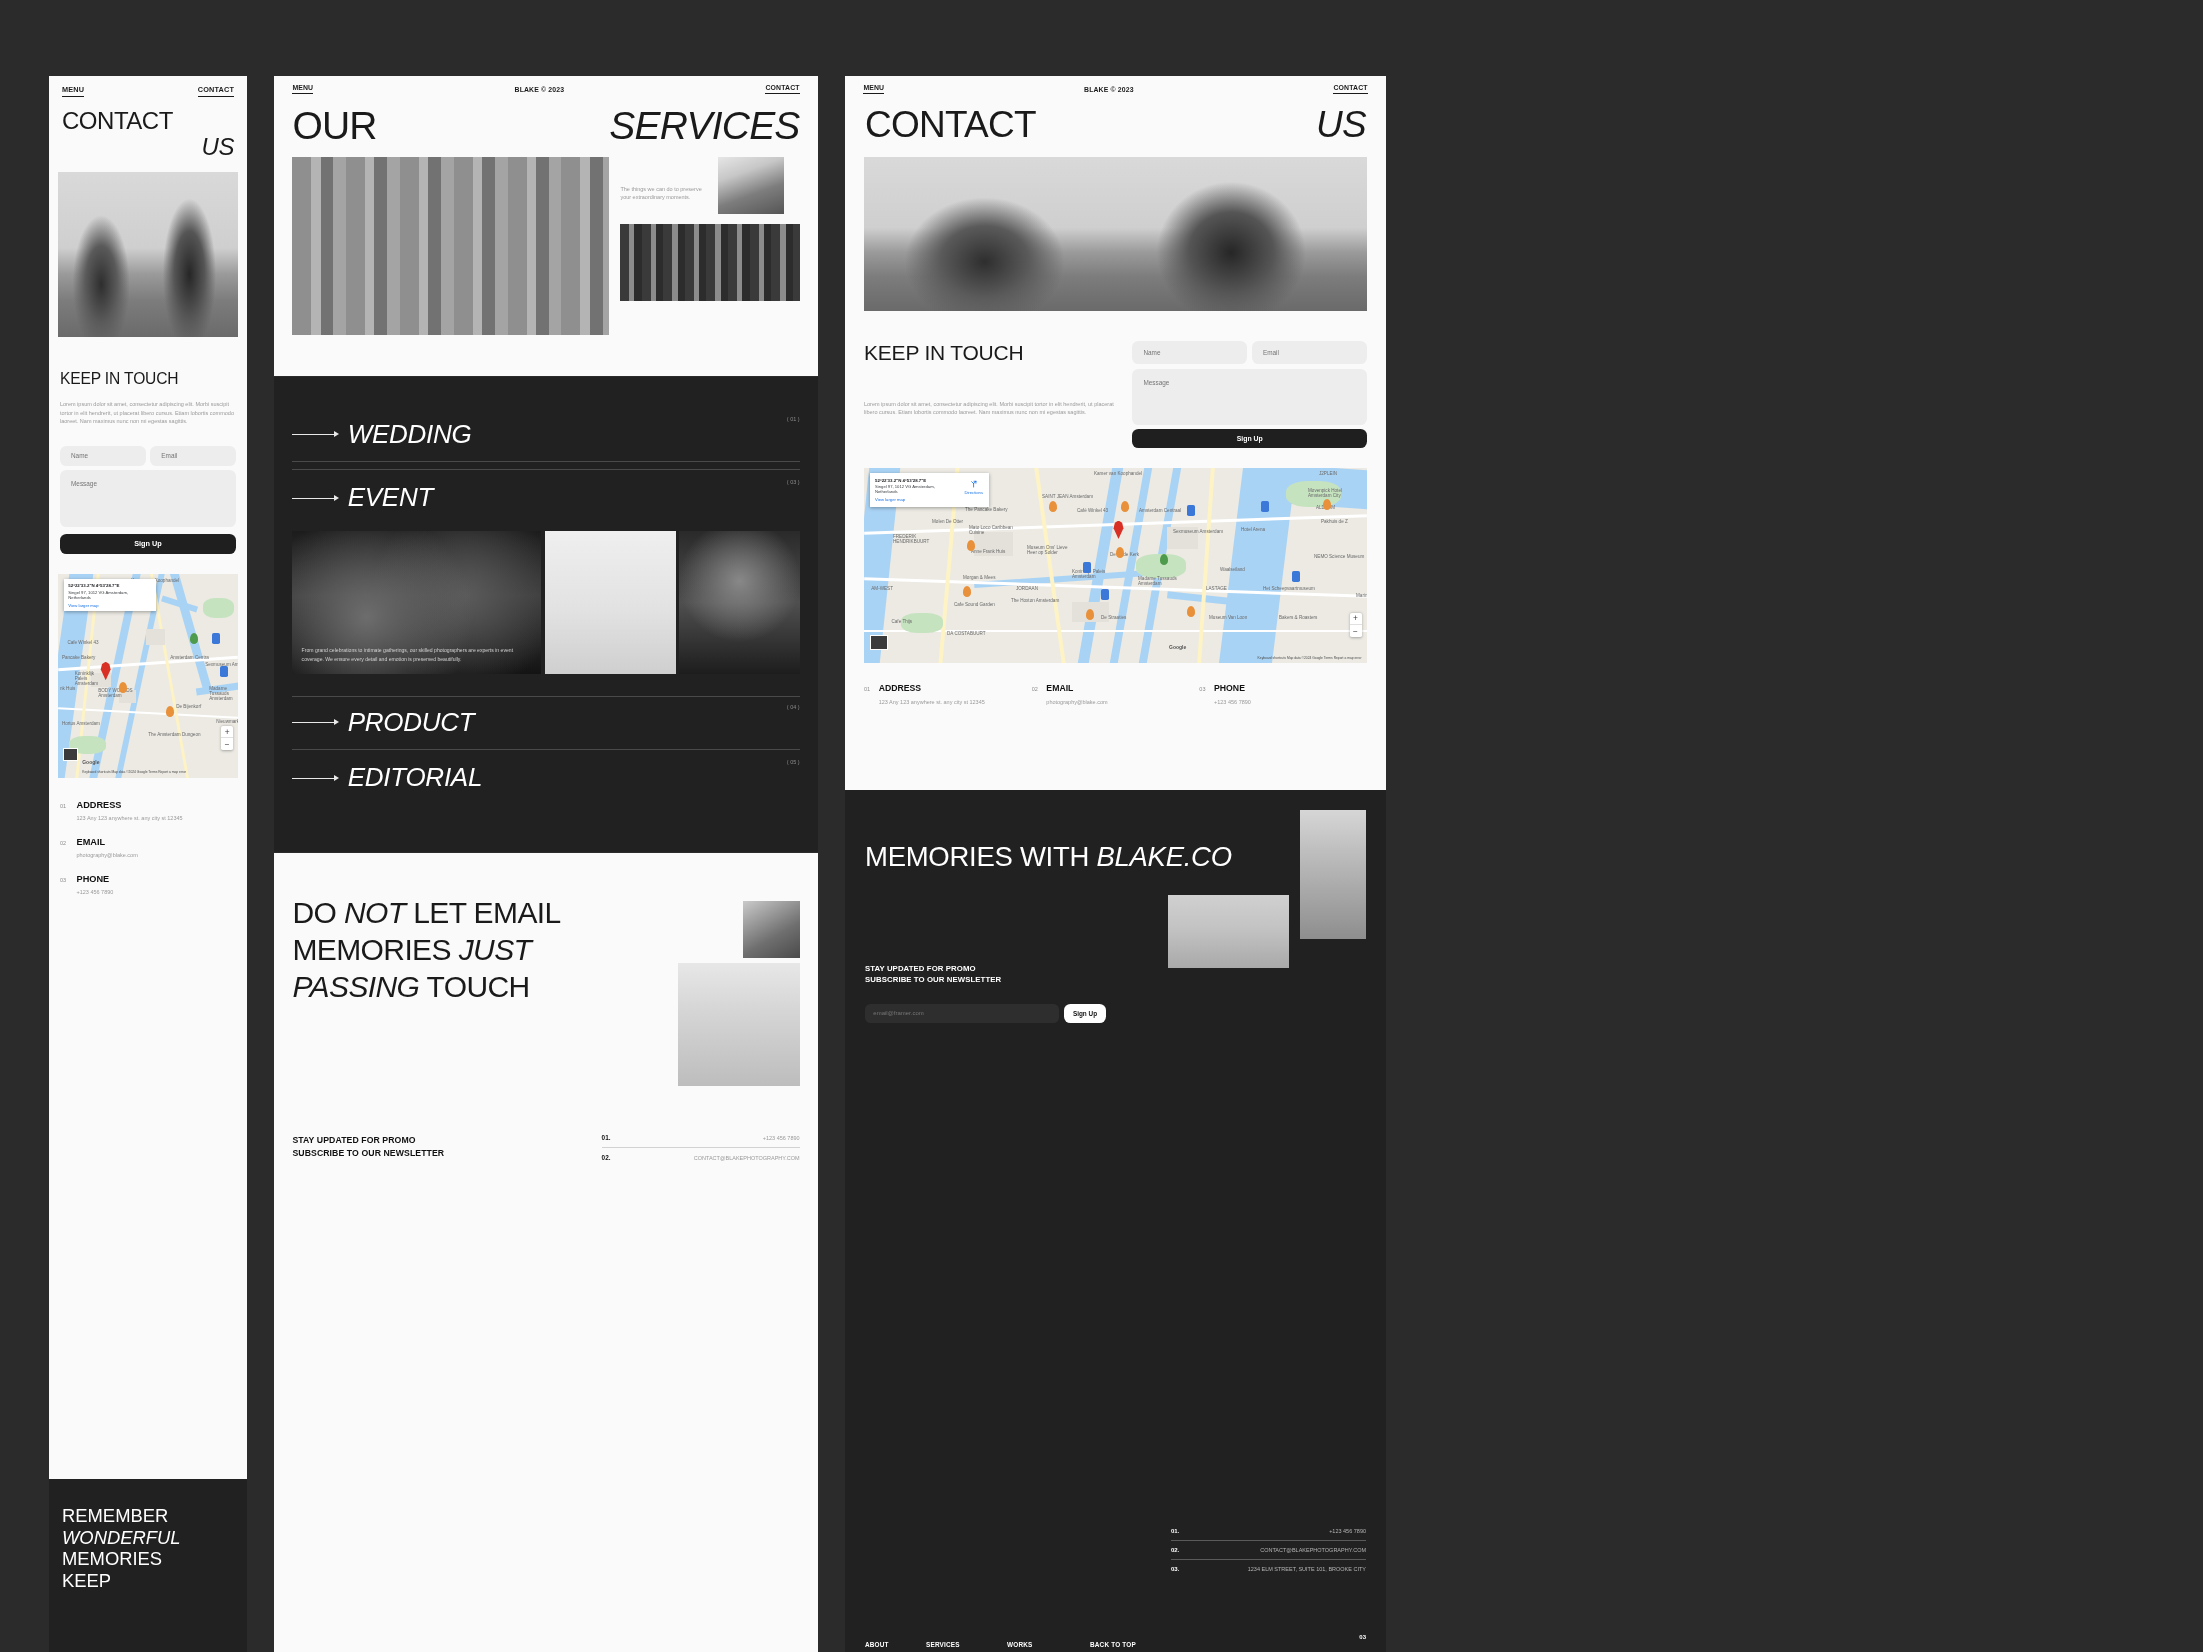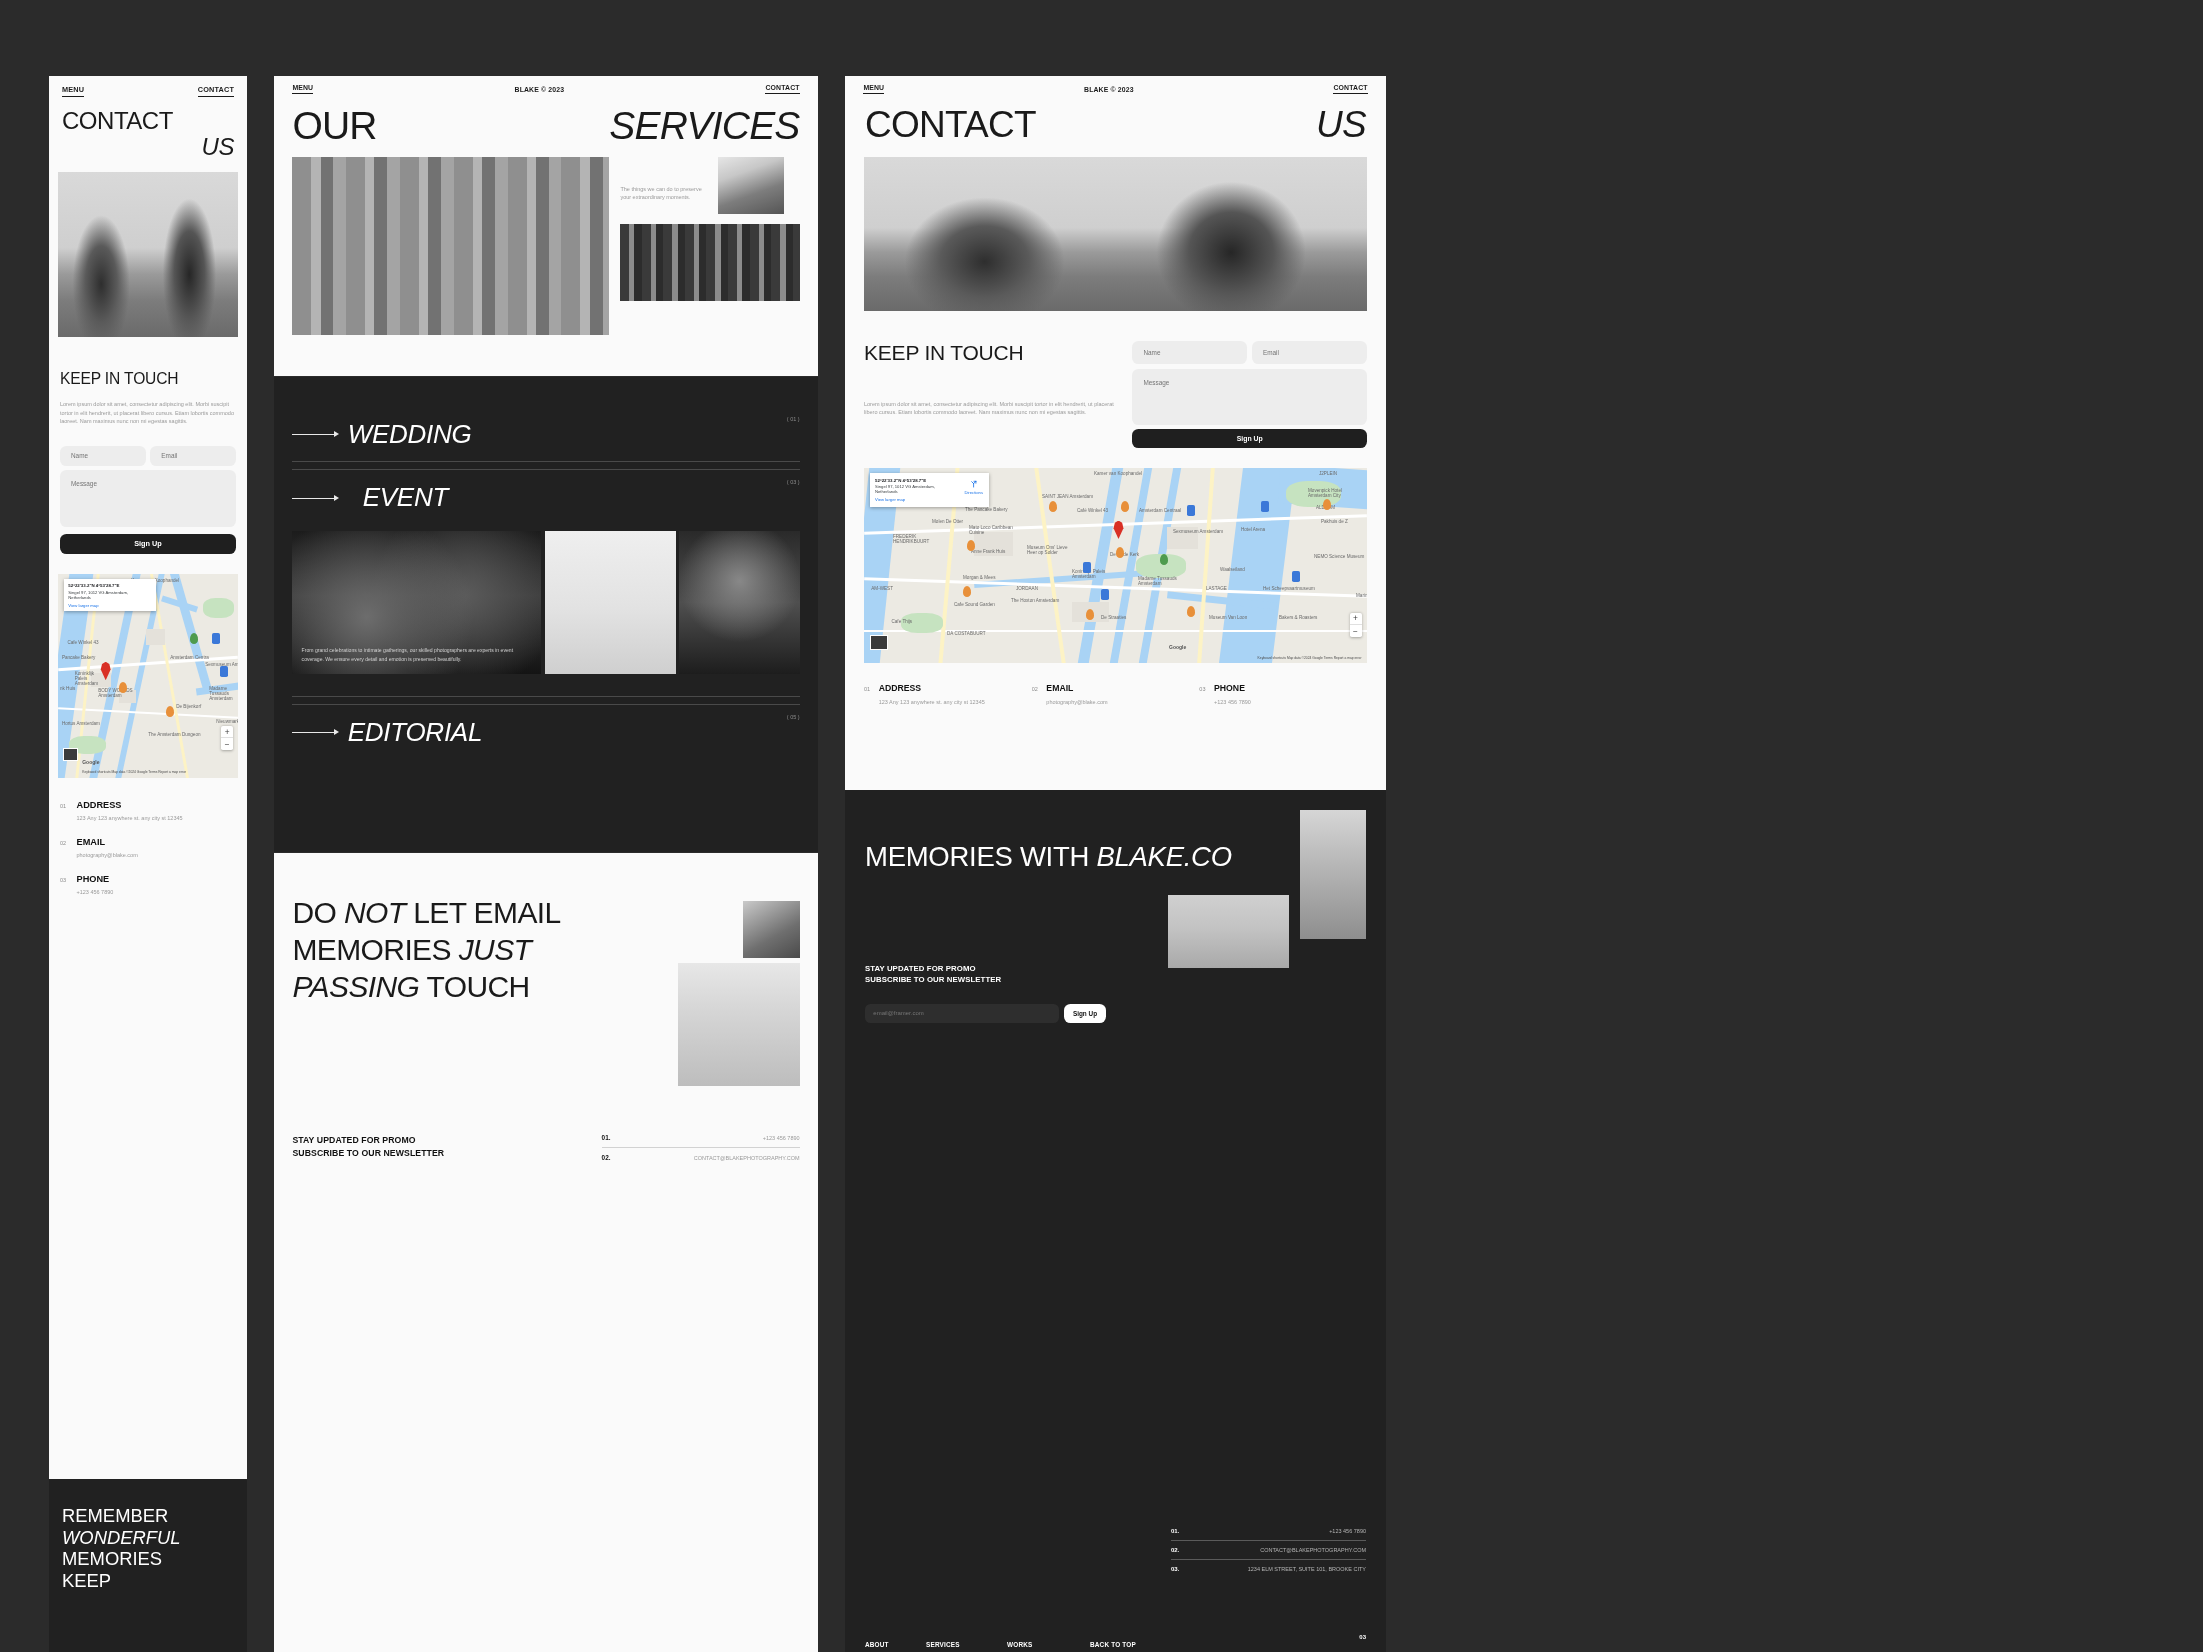--- a/index.html
+++ b/index.html
@@ -300,21 +300,21 @@
           <span class="shaft" style="width:42px;"></span>
             <span class="head" style="left:42px;"></span>
         </span>
         <span class="svc-name ital" style="font-size:26px;">WEDDING</span>
         <span class="svc-num" style="font-size:5.5px; top:1.8px;">( 01 )</span>
       </div>
       <div class="hr-line" style="margin:7.3px 0;"></div>
 
       <div class="hr-line" style="margin:7.3px 0;"></div>
 
-      <div class="svc-row" style="height:40px;gap:15px;">
+      <div class="svc-row" style="height:40px;">
         <span class="svc-arrow" style="width:48px; height:9.2px; margin-right:7.3px;">
           <span class="shaft" style="width:42px;"></span>
             <span class="head" style="left:42px;"></span>
         </span>
         <span class="svc-name ital" style="font-size:26px;">EVENT</span>
         <span class="svc-num" style="font-size:5.5px; top:1.8px;">( 03 )</span>
       </div>
     </div>
 
     <div style="display:flex; gap:3.7px; padding:13px 18.4px 0 18.4px; position:relative;">
@@ -326,20 +326,28 @@
         <div class="ph ph-chess"></div>
       </div>
       <div class="imgbox" style="width:121px; height:143px;">
         <div class="ph ph-group"></div>
       </div>
     </div>
 
     <div style="padding:16.5px 18.4px 0 18.4px;">
       <div class="hr-line" style="margin:5.5px 0;"></div>
 
+      <div class="svc-row" style="height:40px;">
+        <span class="svc-arrow" style="width:48px; height:9.2px; margin-right:7.3px;">
+          <span class="shaft" style="width:42px;"></span>
+            <span class="head" style="left:42px;"></span>
+        </span>
+        <span class="svc-name ital" style="font-size:26px;">PRODUCT</span>
+        <span class="svc-num" style="font-size:5.5px; top:1.8px;">( 04 )</span>
+      </div>
       <div class="hr-line" style="margin:7.3px 0;"></div>
 
       <div class="svc-row" style="height:40px;">
         <span class="svc-arrow" style="width:48px; height:9.2px; margin-right:7.3px;">
           <span class="shaft" style="width:42px;"></span>
             <span class="head" style="left:42px;"></span>
         </span>
         <span class="svc-name ital" style="font-size:26px;">EDITORIAL</span>
         <span class="svc-num" style="font-size:5.5px; top:1.8px;">( 05 )</span>
       </div>

